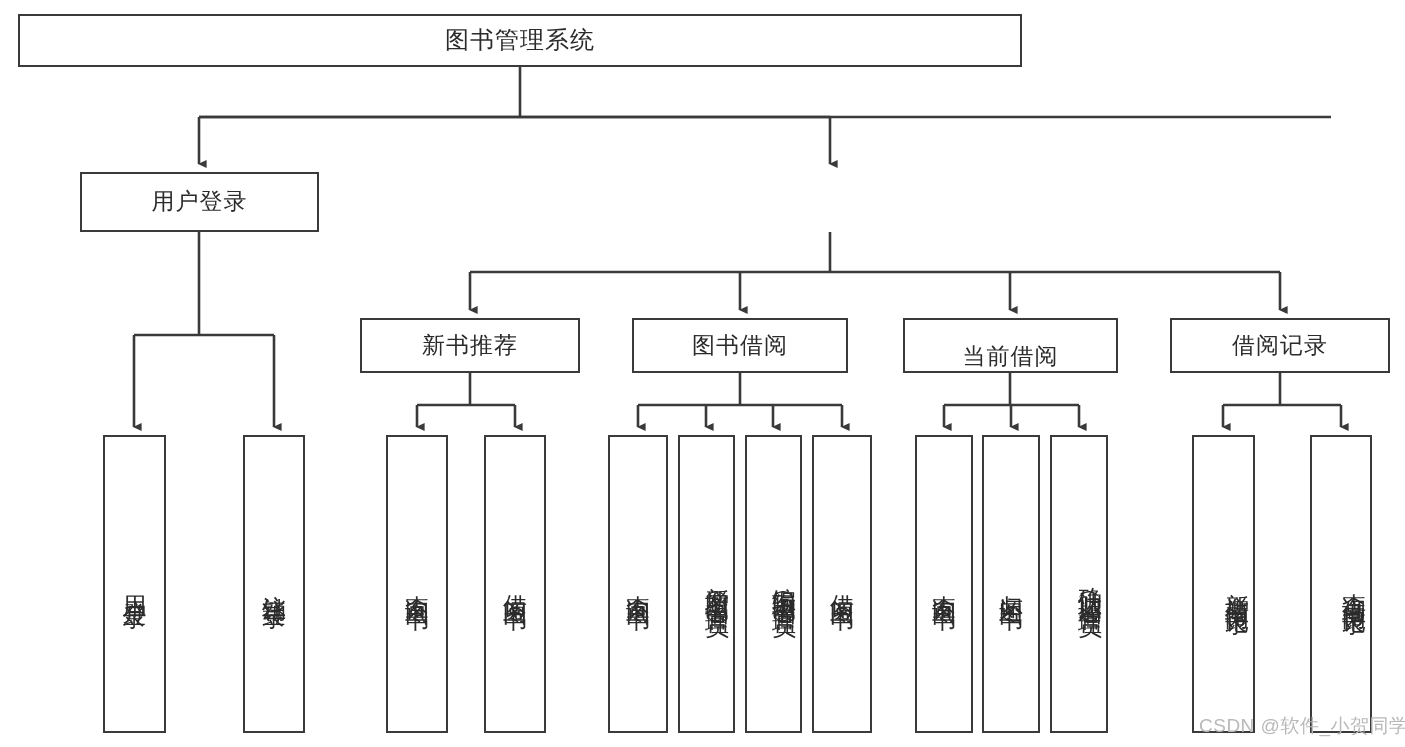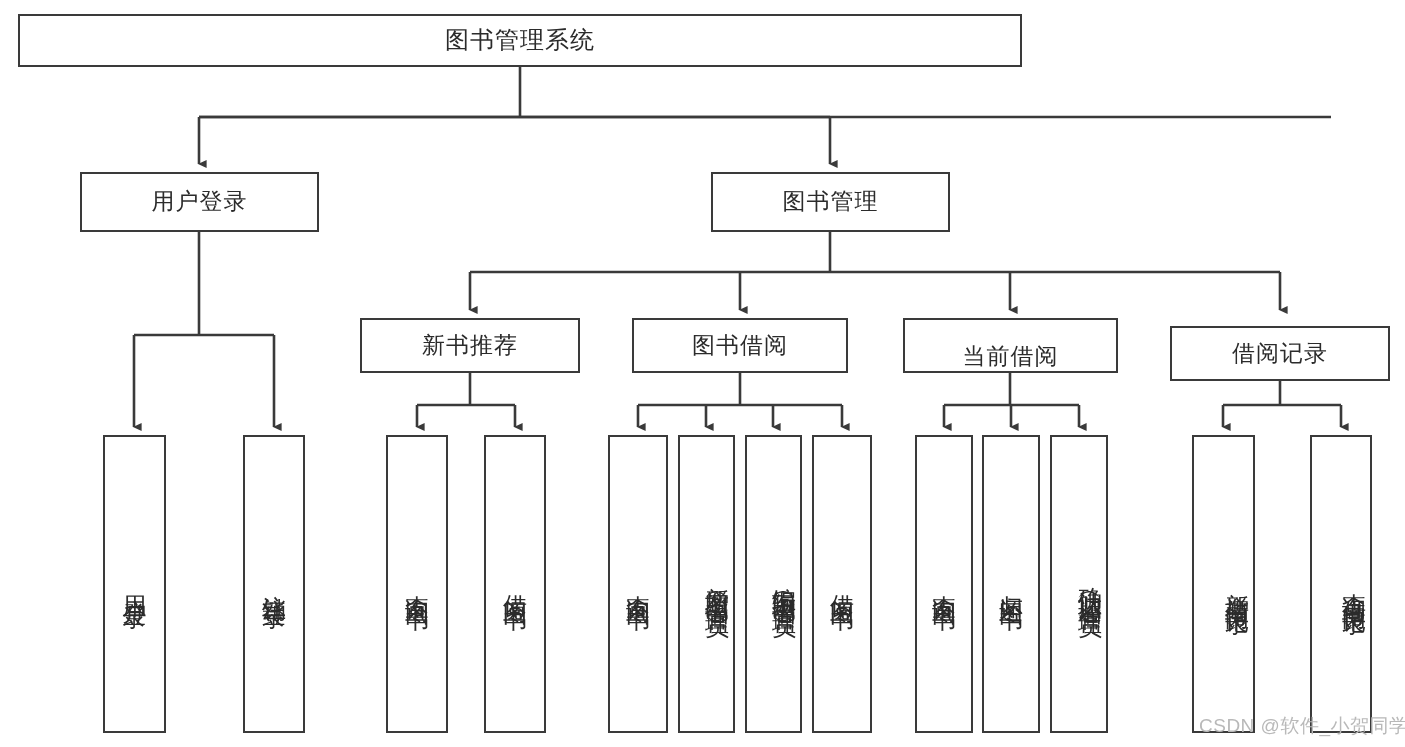--- a/index.html
+++ b/index.html
@@ -128,34 +128,31 @@
     </g>
   </svg>
 
   <div class="node horiz root" id="root-node" style="left: 18px; top: 14px; width: 1004px; height: 53px;">
     <span>图书管理系统</span>
   </div>
 
   <div class="node horiz" id="l1-0" style="left: 80px; top: 172px; width: 239px; height: 60px;">
     <span>用户登录</span>
   </div>
-  <div class="node horiz" id="l1-1" style="left: 711px; top: 172px; width: 239px; height: 60px;">
-    <span>图书管理</span>
-  </div>
 
   <div class="node horiz" id="l2-1" style="left: 632px; top: 318px; width: 216px; height: 55px;">
     <span>图书借阅</span>
   </div>
   <div class="node horiz" id="l2-0" style="left: 360px; top: 318px; width: 220px; height: 55px;">
     <span>新书推荐</span>
   </div>
   <div class="node horiz" id="l2-2" style="left: 903px; top: 318px; width: 215px; height: 55px; align-items: flex-end;">
     <span>当前借阅</span>
   </div>
-  <div class="node horiz" id="l2-3" style="left: 1170px; top: 326px; width: 220px; height: 55px;">
+  <div class="node horiz" id="l2-3" style="left: 1170px; top: 318px; width: 220px; height: 55px;">
     <span>借阅记录</span>
   </div>
 
   <div class="node vert center-text" id="leaf-0" style="left: 103px; top: 435px; width: 63px; height: 298px;">
     <span class="vtext">用户登录</span>
   </div>
   <div class="node vert center-text" id="leaf-1" style="left: 243px; top: 435px; width: 62px; height: 298px;">
     <span class="vtext">注销登录</span>
   </div>
   <div class="node vert center-text" id="leaf-2" style="left: 386px; top: 435px; width: 62px; height: 298px;">

